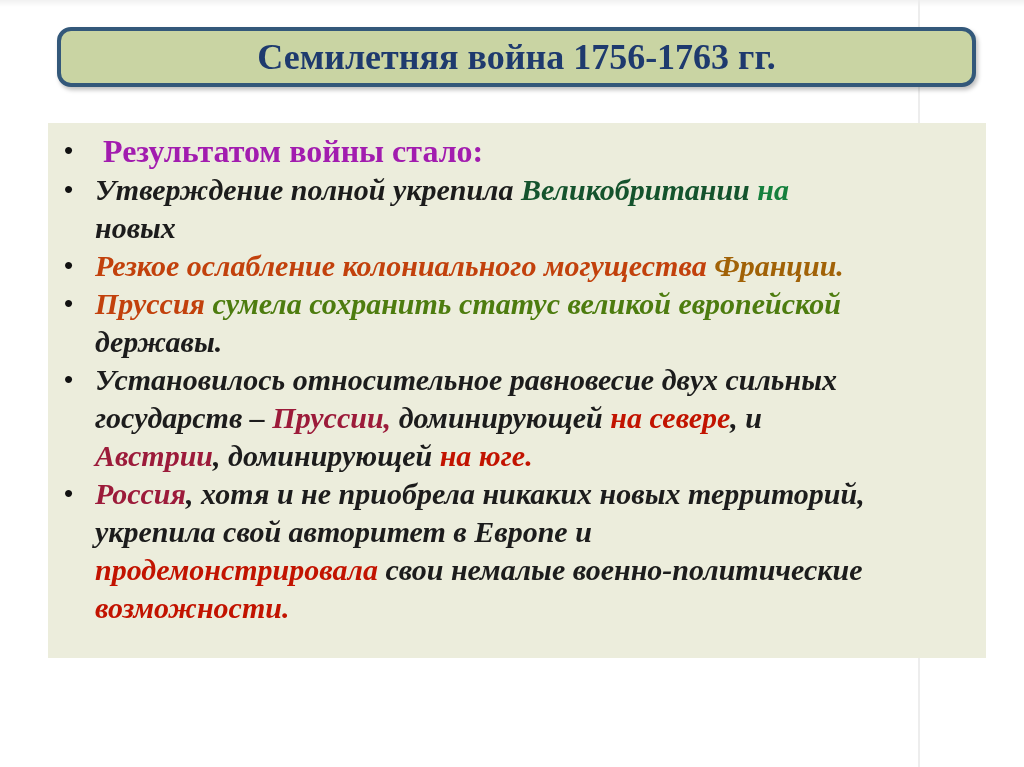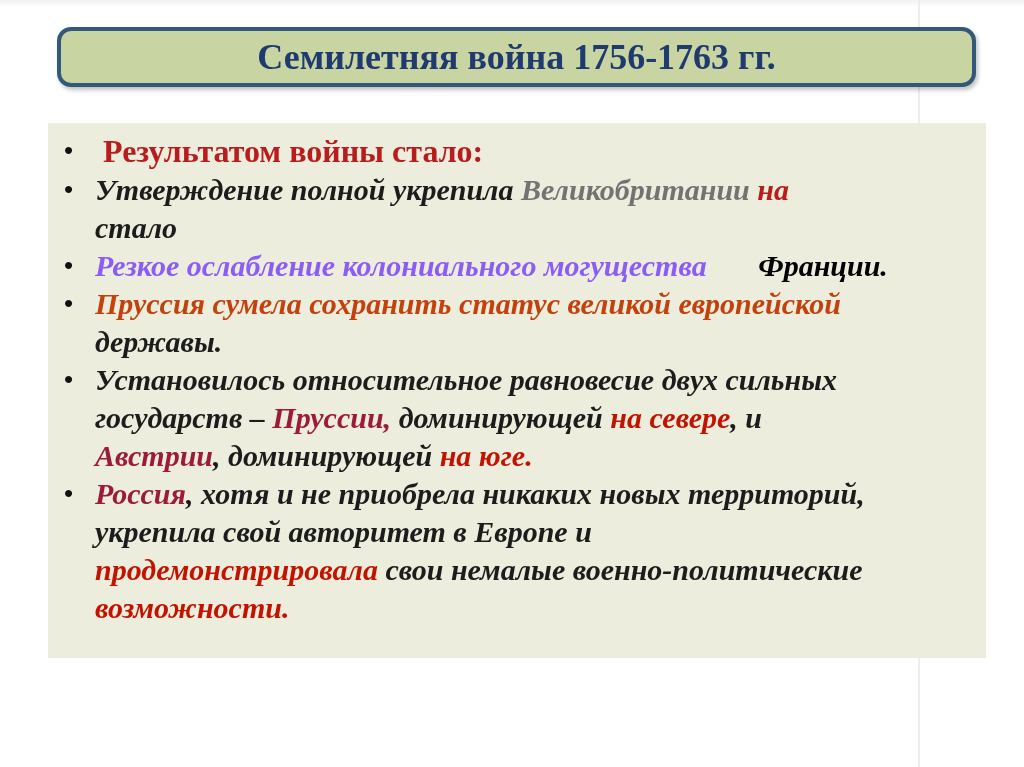--- a/index.html
+++ b/index.html
@@ -55,21 +55,21 @@
 <div class="slide">
   <div class="edge-top"></div>
   <div class="edge-right"></div>
 
   <div class="title-box" style="background: rgb(201, 212, 163); border-color: rgb(51, 88, 122);">
     <span class="title-text" style="color: rgb(30, 58, 110);">Семилетняя война 1756-1763 гг.</span>
   </div>
 
   <div class="content-box" style="background: rgb(236, 237, 220);">
     <div>
-        <div class="bullet heading"><span class="dot">•</span><span class="txt"><span style="color: #b91c1c; margin-top: 11px;"> Результатом войны стало:</span></span></div>
-        <div class="bullet italic"><span class="dot">•</span><span class="txt"><span style="color: rgb(28, 28, 28);">Утверждение полной укрепила </span><span style="color: #737373; font-style: italic;">Великобритании</span><span style="color: #b91c1c;"> на</span><br><span style="color: rgb(28, 28, 28);">стало</span></span></div>
-        <div class="bullet italic"><span class="dot">•</span><span class="txt"><span style="color: #8b5cf6;">Резкое ослабление колониального могущества </span><span style="color: #000000; margin-left: 44px;">Франции.</span></span></div>
-        <div class="bullet italic"><span class="dot">•</span><span class="txt"><span style="color: #c2410c;">Пруссия</span><span style="color: #c2410c;"> сумела сохранить статус великой европейской</span><br><span style="color: rgb(28, 28, 28); text-align: right;">державы.</span></span></div>
+        <div class="bullet heading"><span class="dot">•</span><span class="txt"><span style="color: #a21caf; margin-top: 11px;"> Результатом войны стало:</span></span></div>
+        <div class="bullet italic"><span class="dot">•</span><span class="txt"><span style="color: rgb(28, 28, 28);">Утверждение полной укрепила </span><span style="color: #14532d; font-style: italic;">Великобритании</span><span style="color: #15803d;"> на</span><br><span style="color: rgb(28, 28, 28);">новых</span></span></div>
+        <div class="bullet italic"><span class="dot">•</span><span class="txt"><span style="color: #c2410c;">Резкое ослабление колониального могущества </span><span style="color: #a16207;">Франции.</span></span></div>
+        <div class="bullet italic"><span class="dot">•</span><span class="txt"><span style="color: #c2410c;">Пруссия</span><span style="color: #4d7c0f;"> сумела сохранить статус великой европейской</span><br><span style="color: rgb(28, 28, 28); text-align: right;">державы.</span></span></div>
         <div class="bullet italic"><span class="dot">•</span><span class="txt"><span style="color: rgb(28, 28, 28);">Установилось относительное равновесие двух сильных</span><br><span style="color: rgb(28, 28, 28);">государств – </span><span style="color: rgb(156, 27, 58);">Пруссии,</span><span style="color: rgb(28, 28, 28);"> доминирующей </span><span style="color: rgb(194, 19, 0);">на севере</span><span style="color: rgb(28, 28, 28);">, и</span><br><span style="color: rgb(156, 27, 58);">Австрии</span><span style="color: rgb(28, 28, 28);">, доминирующей </span><span style="color: rgb(194, 19, 0);">на юге.</span></span></div>
         <div class="bullet italic"><span class="dot">•</span><span class="txt"><span style="color: rgb(156, 27, 58);">Россия</span><span style="color: rgb(28, 28, 28);">, хотя и не приобрела никаких новых территорий,</span><br><span style="color: rgb(28, 28, 28);">укрепила свой авторитет в Европе и</span><br><span style="color: rgb(194, 19, 0);">продемонстрировала</span><span style="color: rgb(28, 28, 28);"> свои немалые военно-политические</span><br><span style="color: rgb(194, 19, 0);">возможности.</span></span></div>
       </div>
   </div>
 </div>
 
 </body></html>

